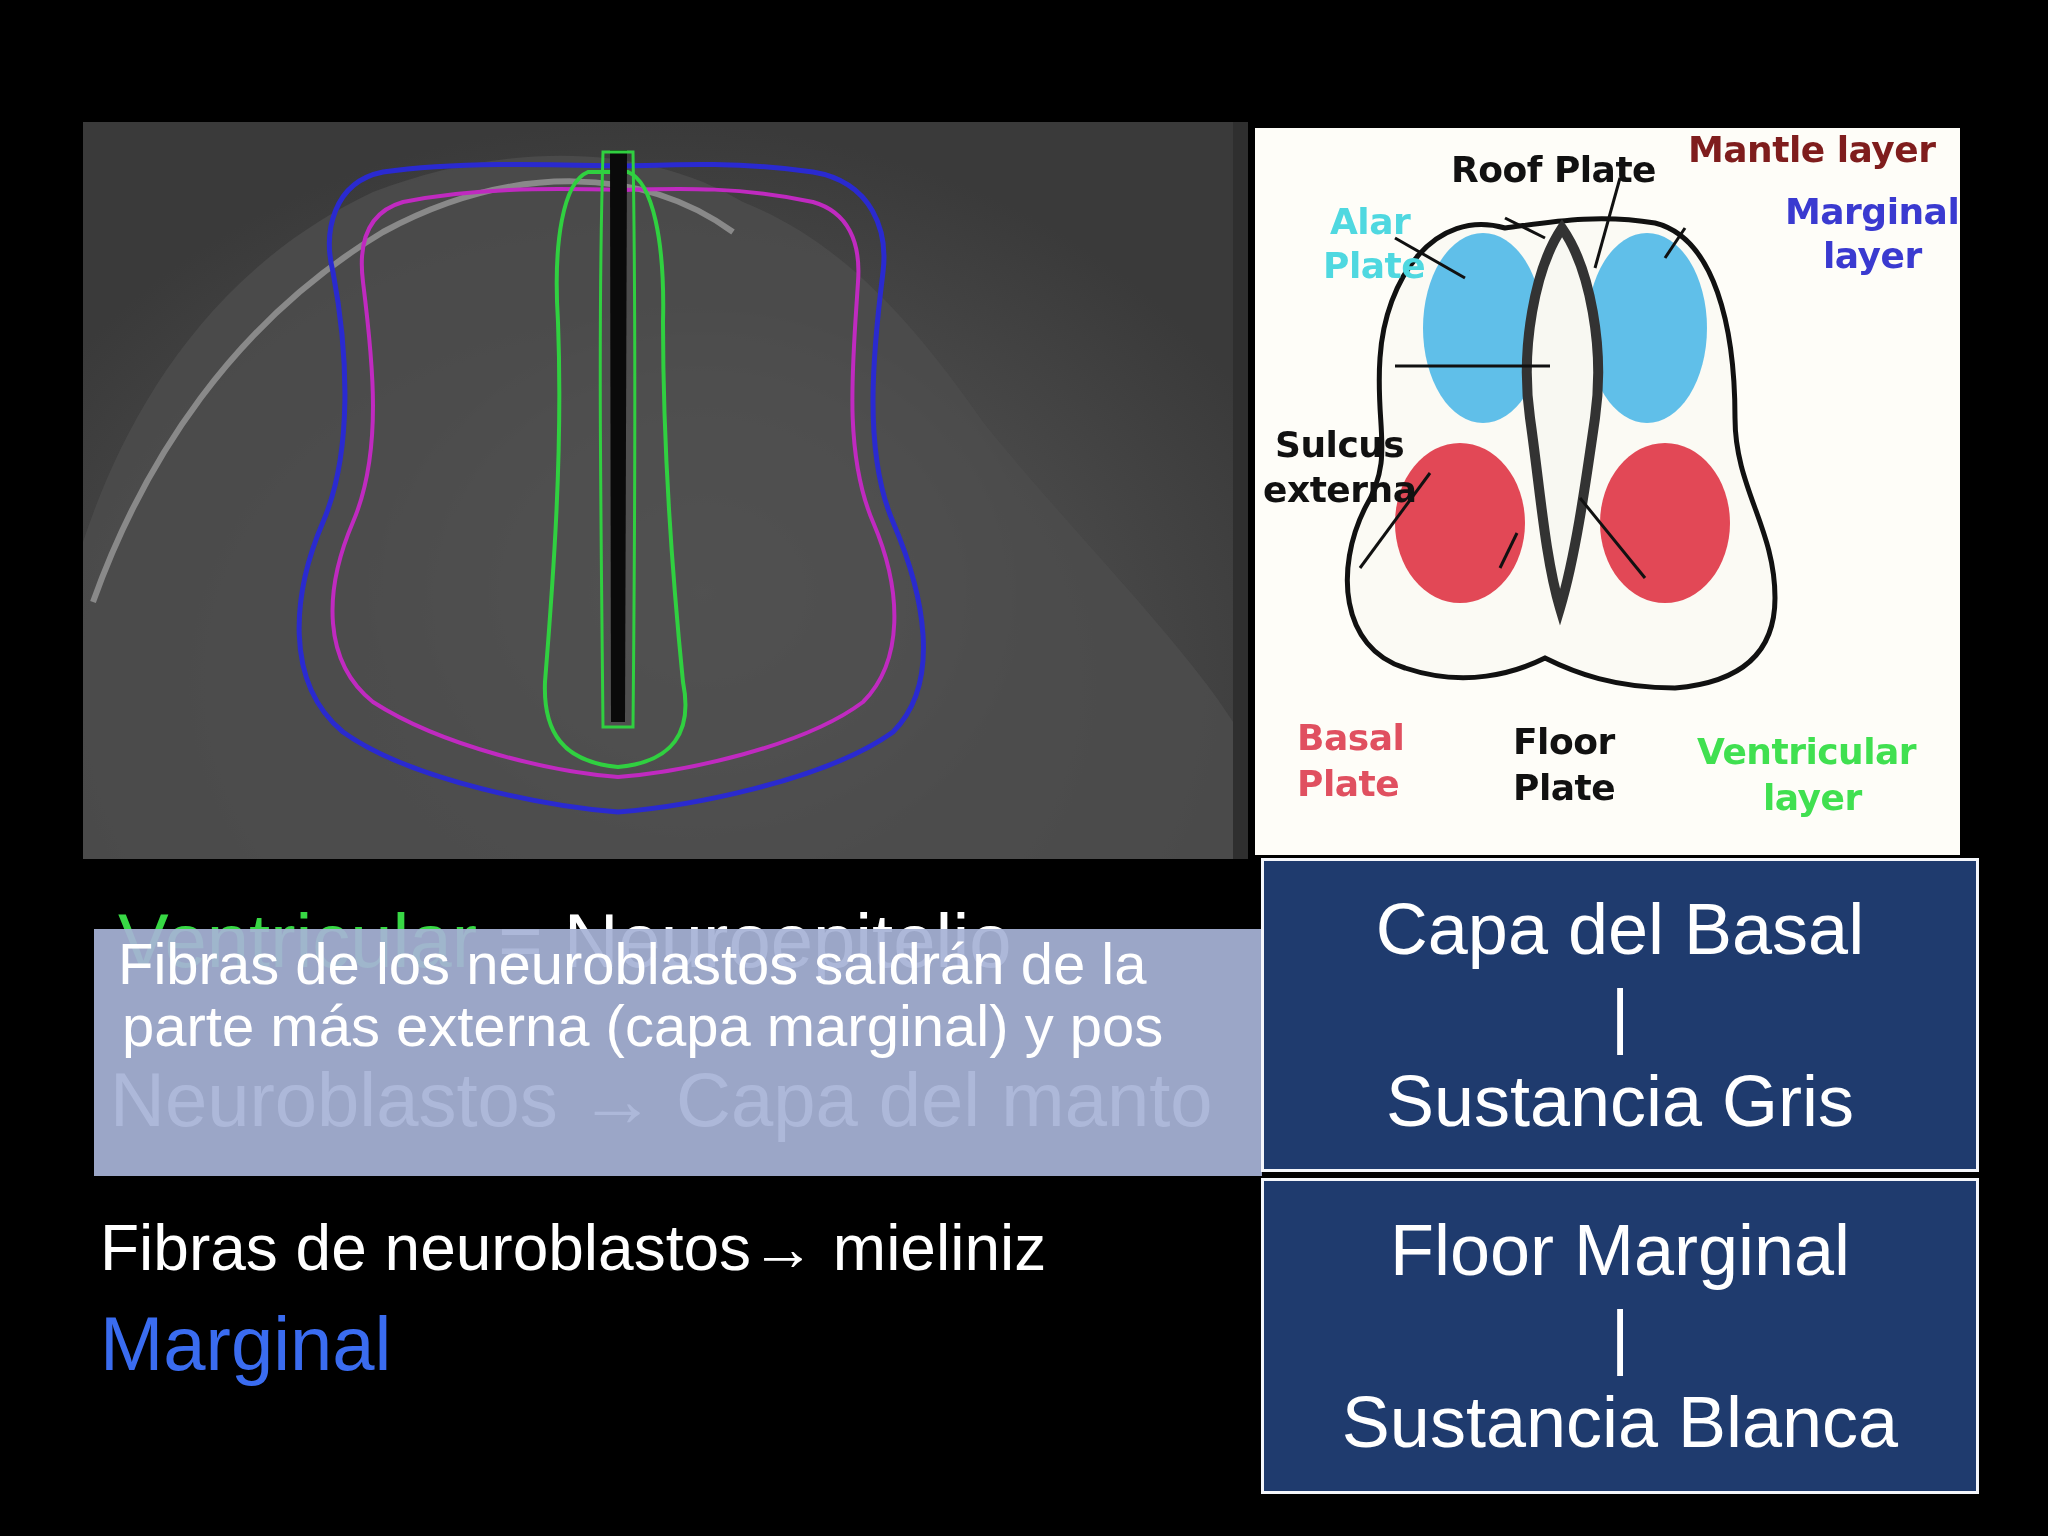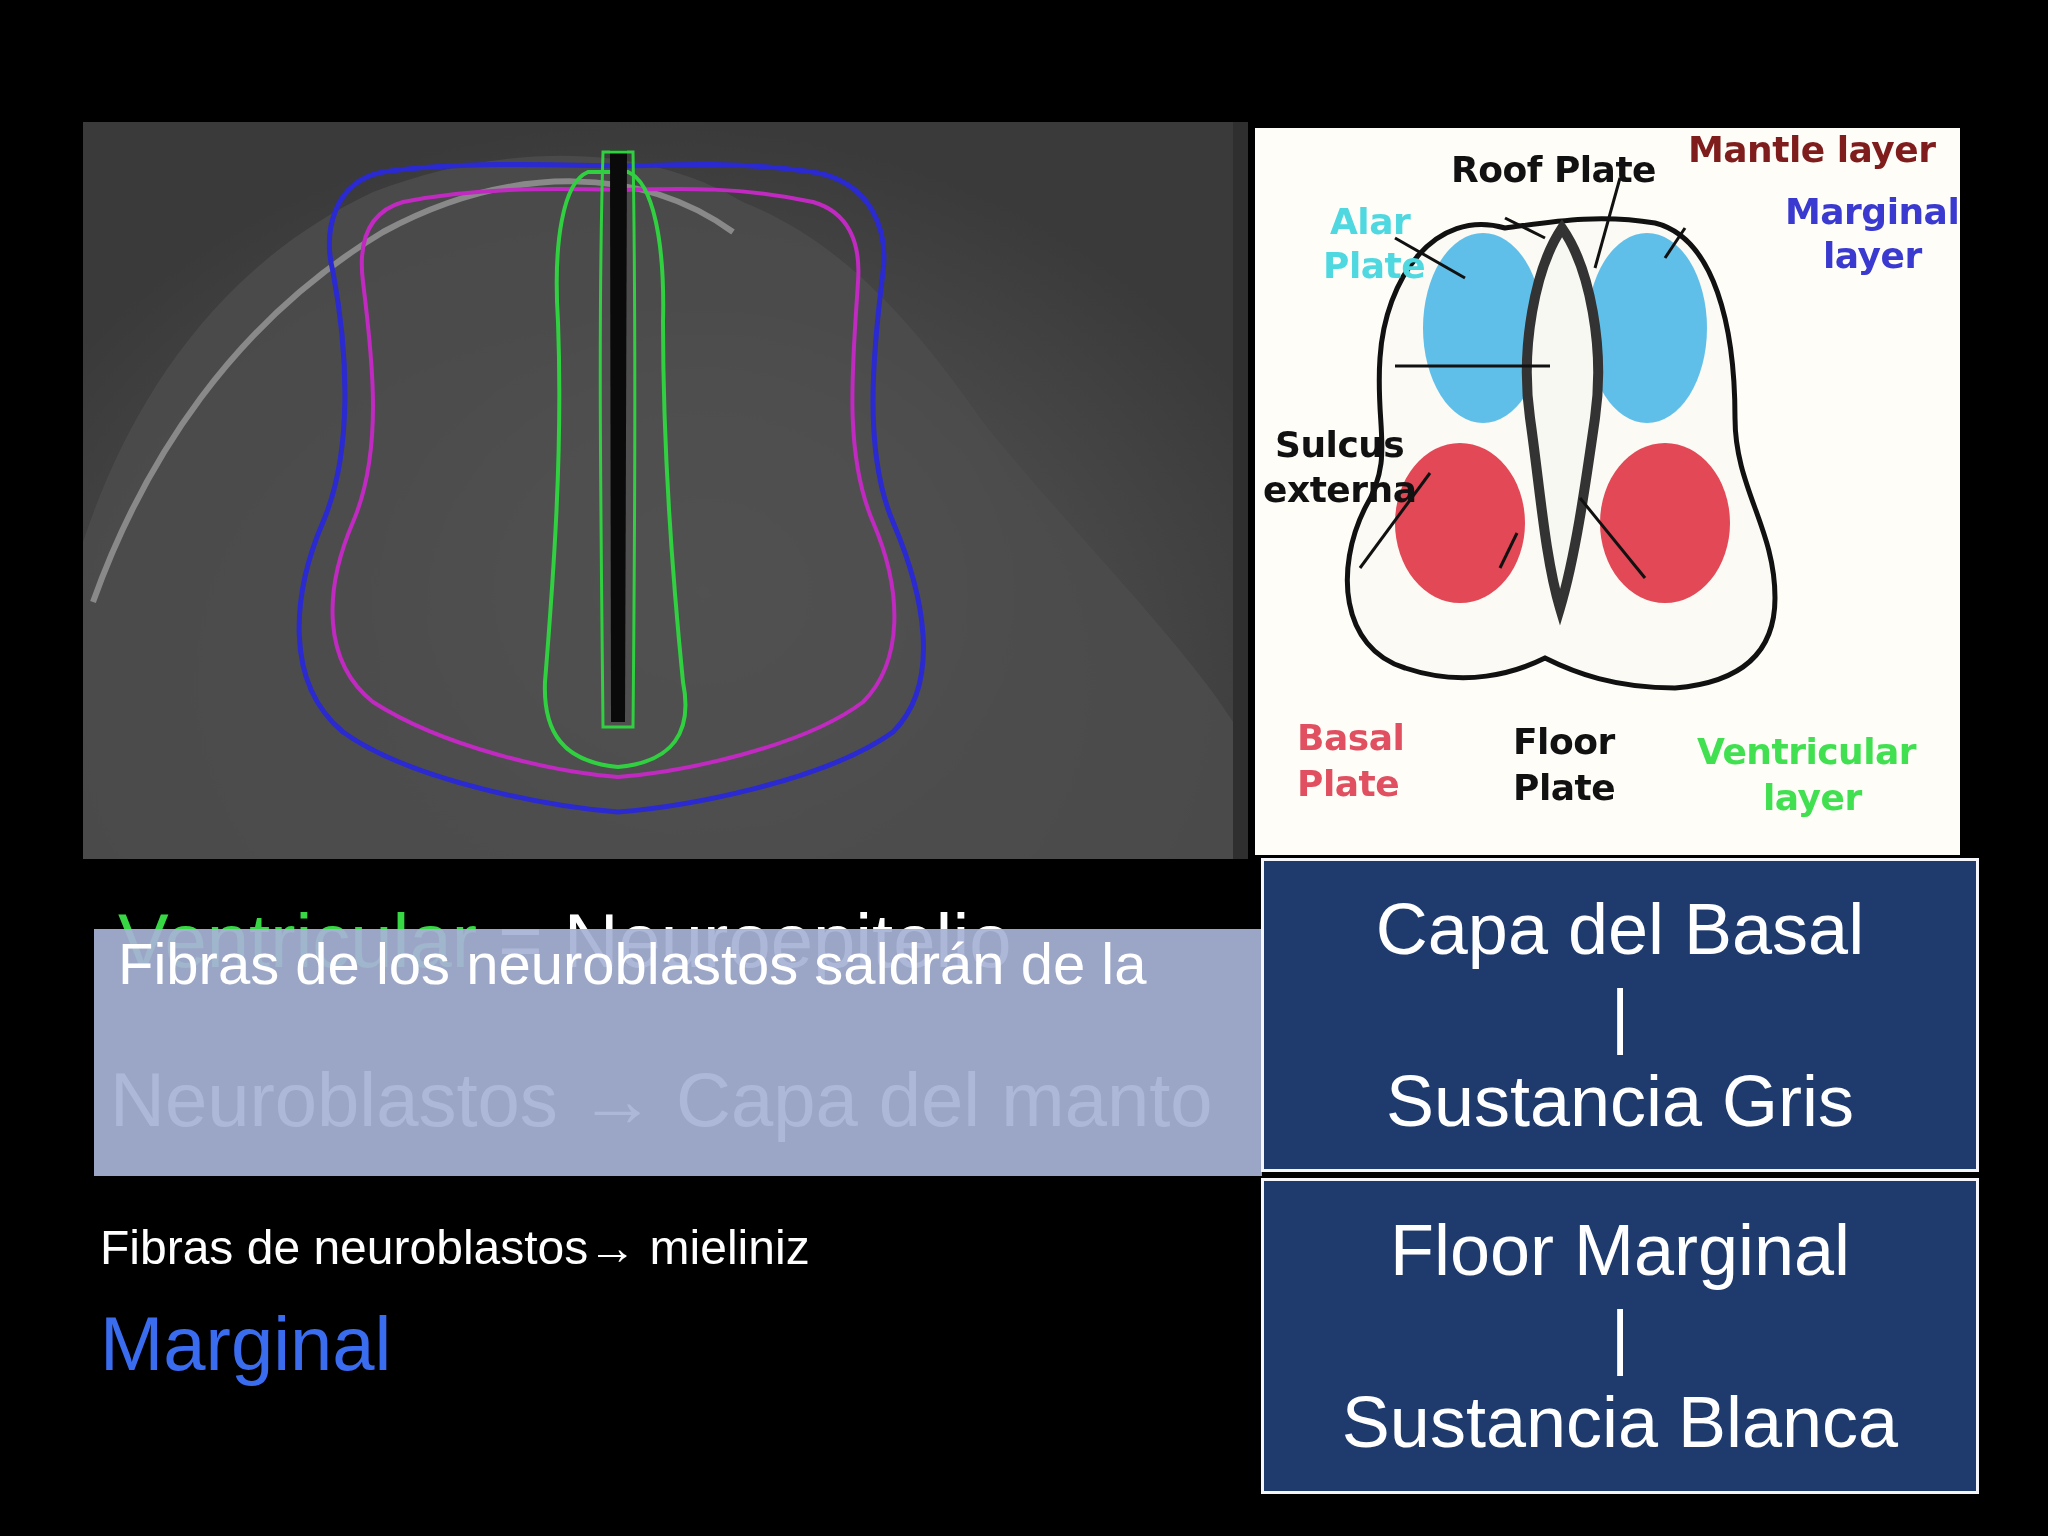--- a/index.html
+++ b/index.html
@@ -37,21 +37,21 @@
   .green { color:#38d845; }
 
   
   #overlay {
     left:94px; top:929px; width:1168px; height:247px;
     background:rgba(167,179,214,0.93);
   }
   .ovl { position:absolute; font-size:58px; line-height:70px; white-space:nowrap; color:#fff; }
 
   
-  #bottom1 { left:100px; top:1200px; font-size:48px; line-height:96px; white-space:nowrap; }
+  #bottom1 { left:100px; top:1200px; font-size:64px; line-height:96px; white-space:nowrap; }
   #bottom2 { left:100px; top:1296px; font-size:76px; line-height:96px; color:#3a6cf0; white-space:nowrap; }
 
   
   .rbox {
     position:absolute; left:1261px; width:712px; background:#1f3b6e;
     border:3px solid #f4f6fb; display:flex; flex-direction:column; align-items:center; justify-content:center;
   }
   #rbox1 { top:858px; height:308px; }
   #rbox2 { top:1178px; height:310px; }
   .rtext { font-size:72px; line-height:86px; text-align:center; white-space:nowrap; color:#fff; }
@@ -116,20 +116,21 @@
   <div class="dlabel" style="left:508px;top:648px;color:#40e050;">layer</div>
 </div>
 
 <div id="bg1" class="bgline">
   <span class="green">Ventricular</span><span> = Neuroepitelio</span>
 </div>
 <div id="bg2" class="bgline">Neuroblastos → Capa del manto</div>
 
 <div id="overlay" class="abs">
   <div class="ovl" style="left:24px;top:0px;">Fibras de los neuroblastos saldrán de la</div>
+  <div class="ovl" style="left:28px;top:62px;">parte más externa (capa marginal) y pos</div>
 </div>
 
 <div id="bottom1" class="abs">Fibras de neuroblastos→ mieliniz</div>
 <div id="bottom2" class="abs">Marginal</div>
 
 <div id="rbox1" class="rbox">
   <div class="rtext">Capa del Basal</div>
   <div class="rtext">|</div>
   <div class="rtext">Sustancia Gris</div>
 </div>

